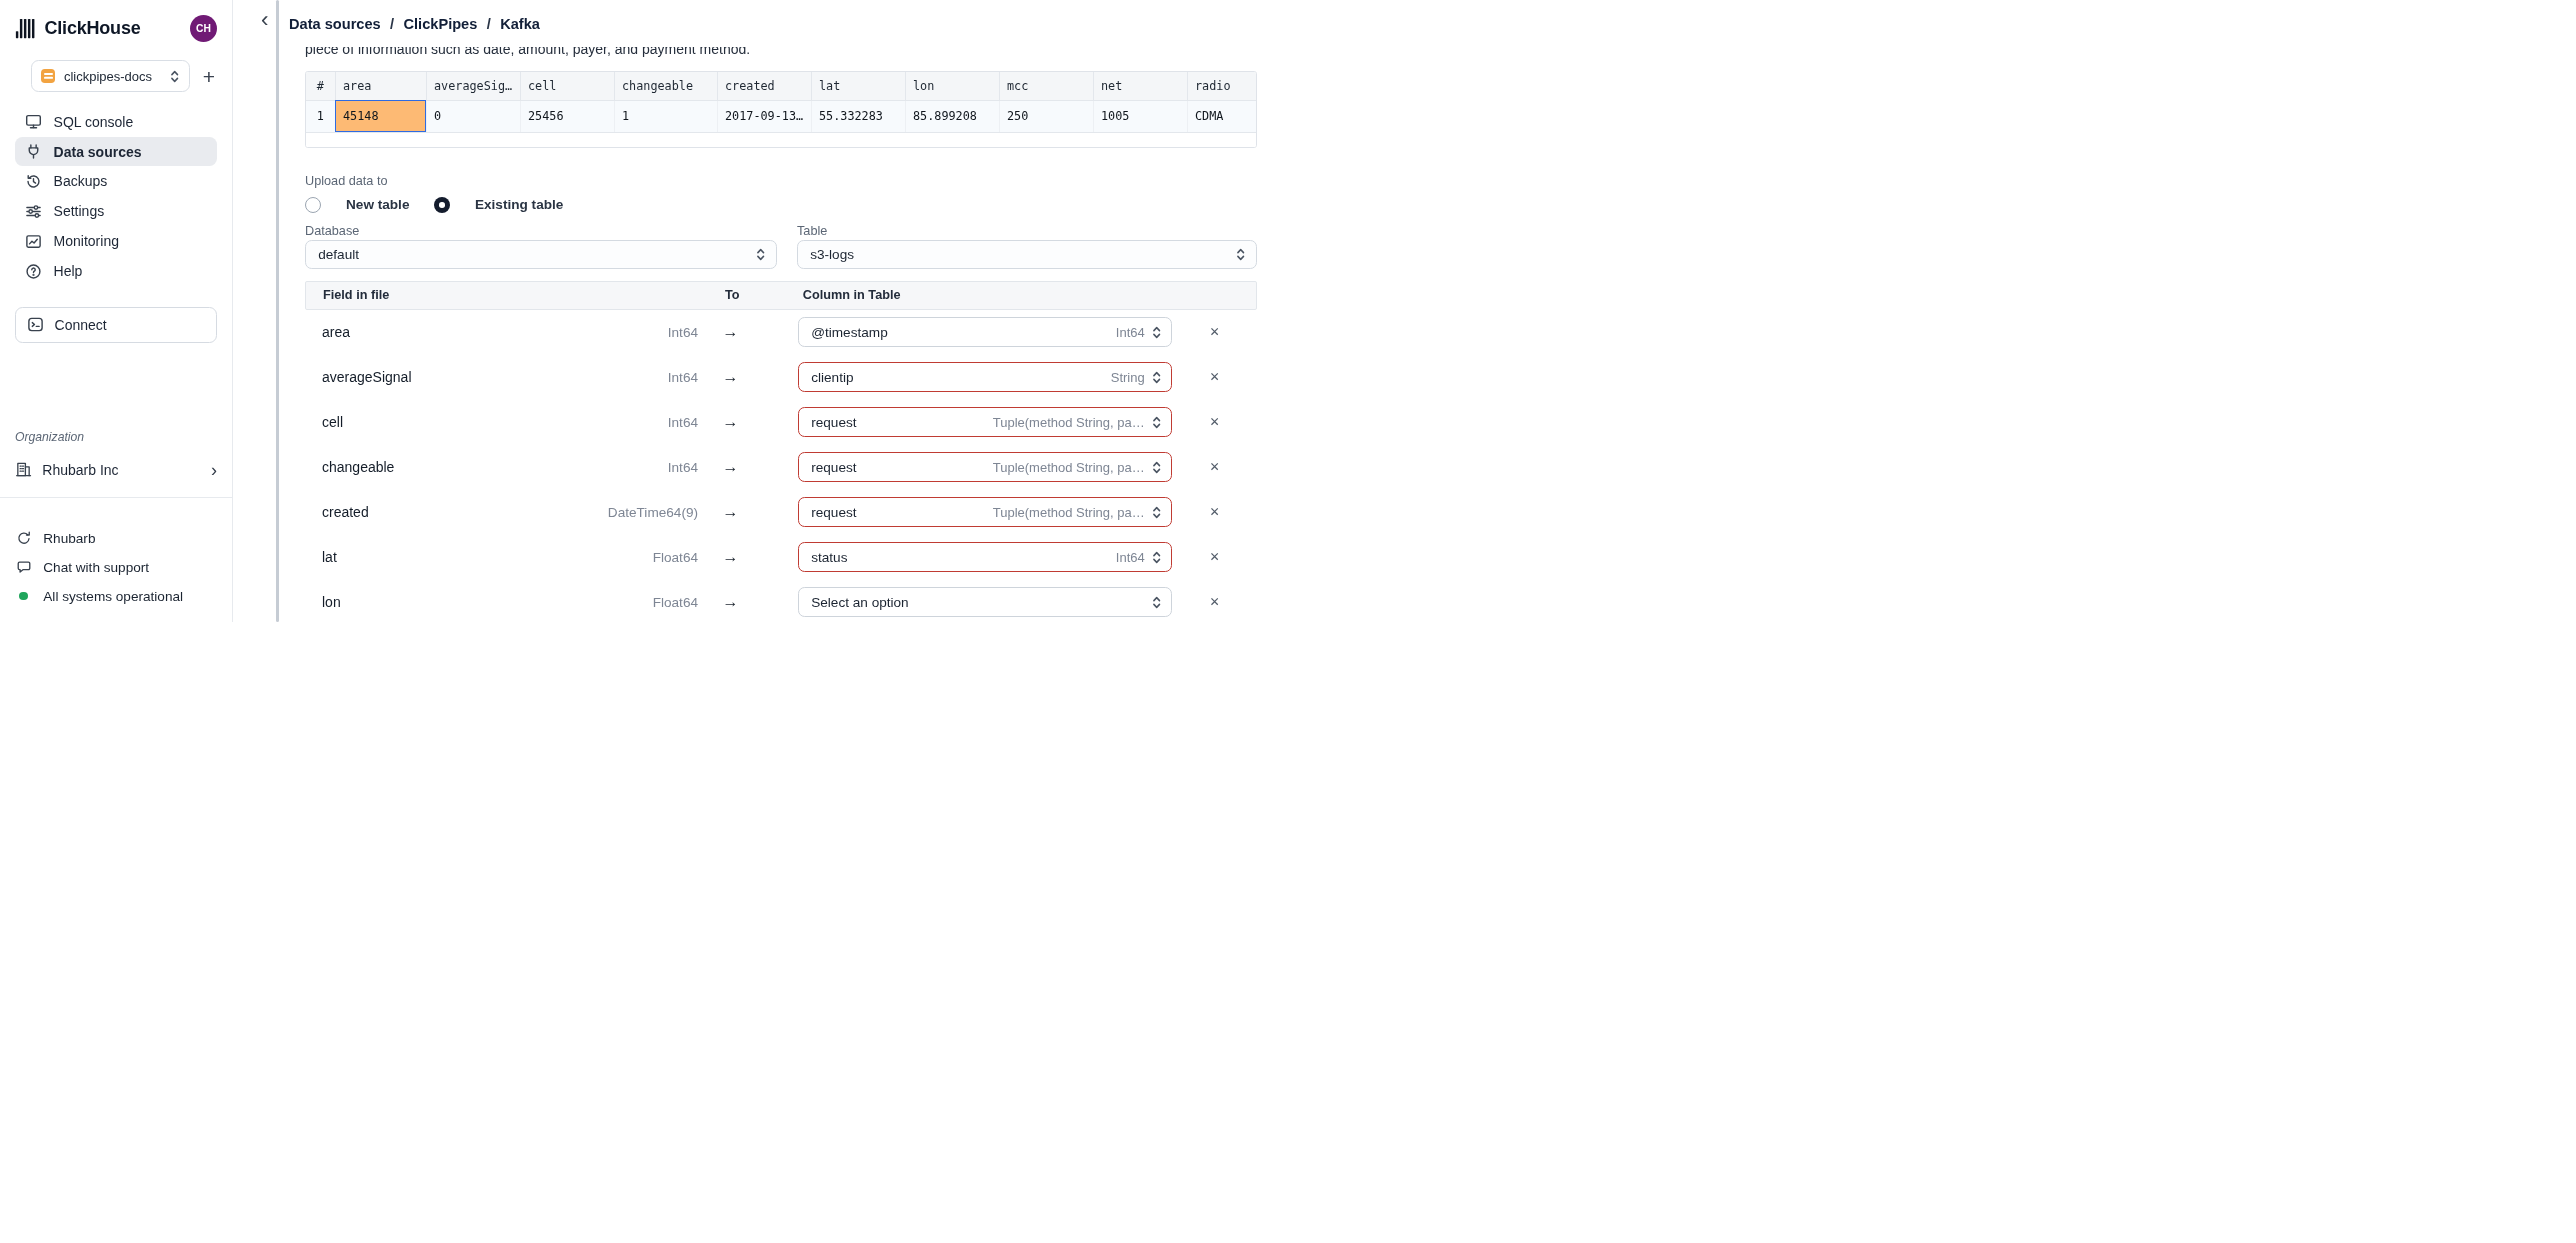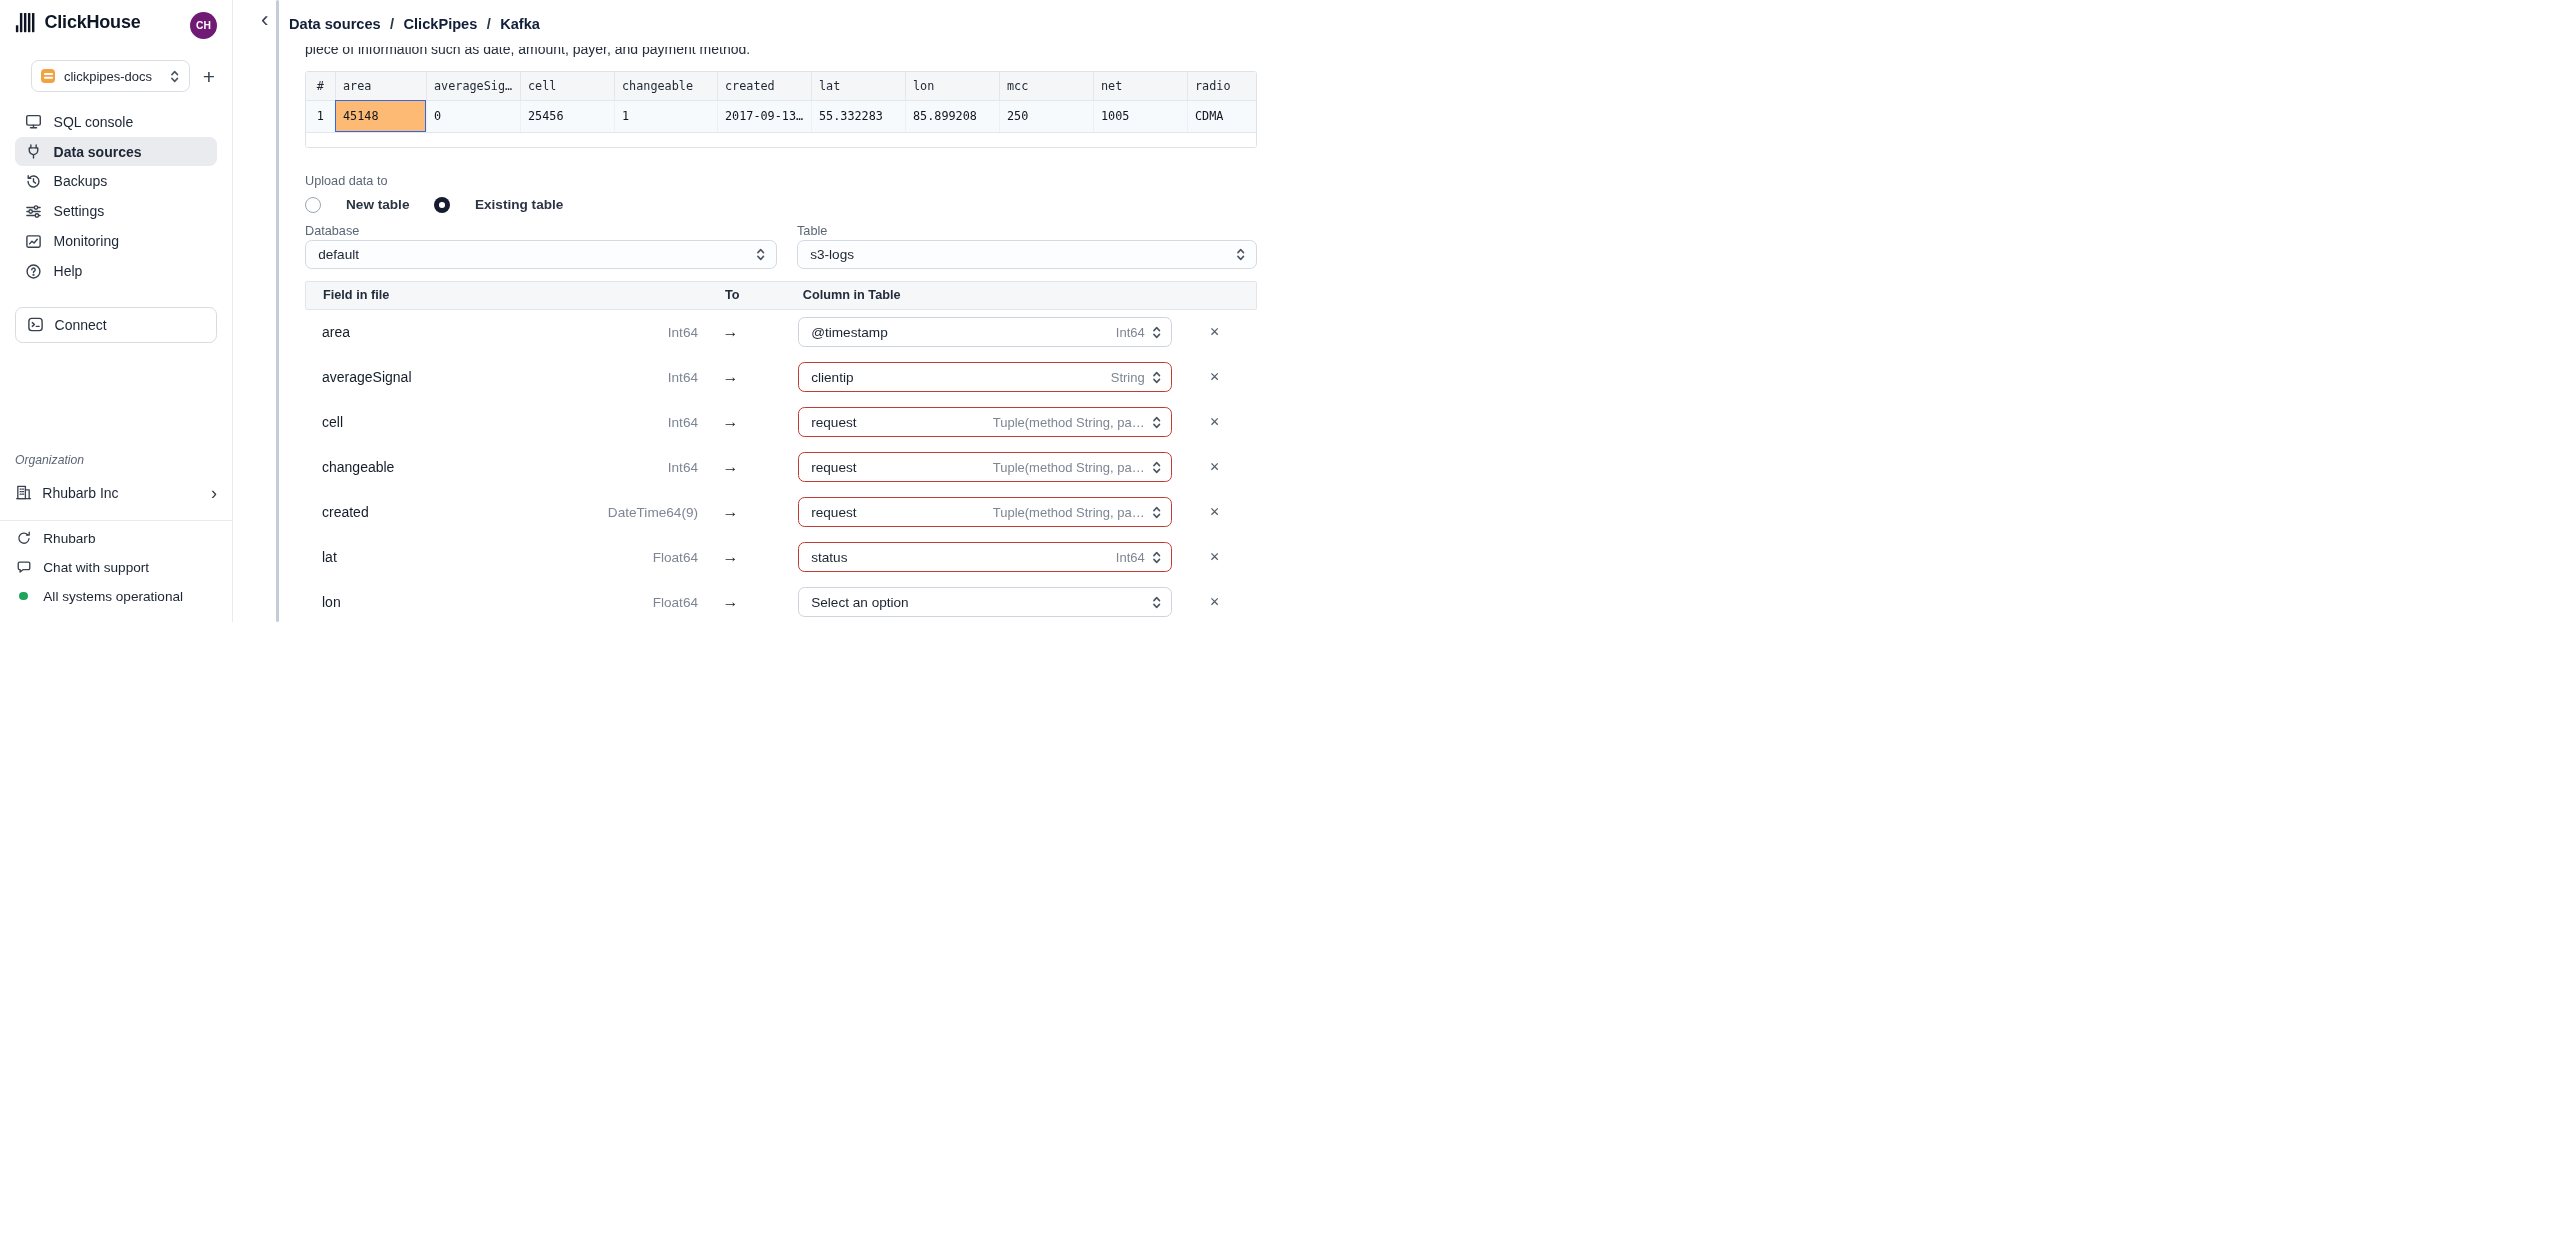--- a/index.html
+++ b/index.html
@@ -11,21 +11,21 @@
   }
   .app { position: relative; width: 1288px; height: 622px; display: flex; }
 
   
   .sidebar {
     width: 233px; min-width: 233px; height: 100%;
     border-right: 0.9px solid #e7eaee; background: #fff;
     display: flex; flex-direction: column;
     padding: 12.2px 15px 11.3px;
   }
-  .brand-row { display: flex; gap: 8.5px; height: 32px; }
+  .brand-row { display: flex; align-items: center; gap: 8.5px; height: 32px; }
   .logo svg { display: block; color: #0e1420; }
   .brand { font-size: 18px; font-weight: 700; color: #0e1726; letter-spacing: -0.2px; }
   .avatar {
     margin-left: auto; width: 27px; height: 27px; border-radius: 50%;
     background: #701a75; color: #fff; font-size: 10.3px; font-weight: 700;
     display: flex; align-items: center; justify-content: center; cursor: pointer;
   }
   .service-row { display: flex; align-items: center; margin-top: 16px; gap: 11.3px; padding-left: 16px; }
   .service-select {
     width: 172px; height: 32px; display: flex; align-items: center; gap: 8.5px;
@@ -50,21 +50,21 @@
 
   .connect-btn {
     margin-top: 21px; height: 36px; display: flex; align-items: center; gap: 10.3px;
     padding: 0 11.3px; border: 0.9px solid #d6dbe2; border-radius: 7.5px; background: #fff;
     font-family: inherit; font-size: 14px; font-weight: 500; color: #1d2635; cursor: pointer;
   }
   .sidebar-spacer { flex: 1; }
   .org-label { font-size: 12.2px; color: #5b6675; margin-bottom: 11.3px; font-style: italic; }
   .org-row { display: flex; align-items: center; gap: 10.3px; height: 28px; font-size: 14px; font-weight: 500; color: #1d2635; cursor: pointer; }
   .org-chevron { margin-left: auto; font-size: 18px; color: #323b48; line-height: 1; }
-  .sidebar-footer { margin: 13px -15px 0; border-top: 0.9px solid #e7eaee; padding: 3px 15px 0; }
+  .sidebar-footer { margin: 13px -15px 0; border-top: 0.9px solid #e7eaee; padding: 26px 15px 0; }
   .footer-item { display: flex; align-items: center; gap: 11.3px; height: 29px; font-size: 13.6px; color: #1b2431; cursor: pointer; }
   .footer-icon { width: 17px; display: flex; justify-content: center; }
   .status-dot { width: 8.5px; height: 8.5px; border-radius: 50%; background: #1fa55b; }
 
   
   .main { position: relative; flex: 1; height: 100%; background: #fff; overflow: hidden; }
   .scroll-line { position: absolute; left: 43px; top: 0; bottom: 0; width: 2.8px; background: #c6ccd4; border-radius: 1.9px; z-index: 20; }
   .topbar { position: absolute; top: 0; left: 0; right: 0; height: 47px; background: #fff; z-index: 10; display: flex; align-items: center; }
   .back-icon { position: absolute; left: 28px; top: 9.4px; font-size: 22.6px; color: #39424e; line-height: 1; cursor: pointer; }
   .breadcrumb { display: flex; align-items: center; gap: 9.4px; margin-left: 56px; font-size: 14.6px; font-weight: 700; color: #121f38; }

